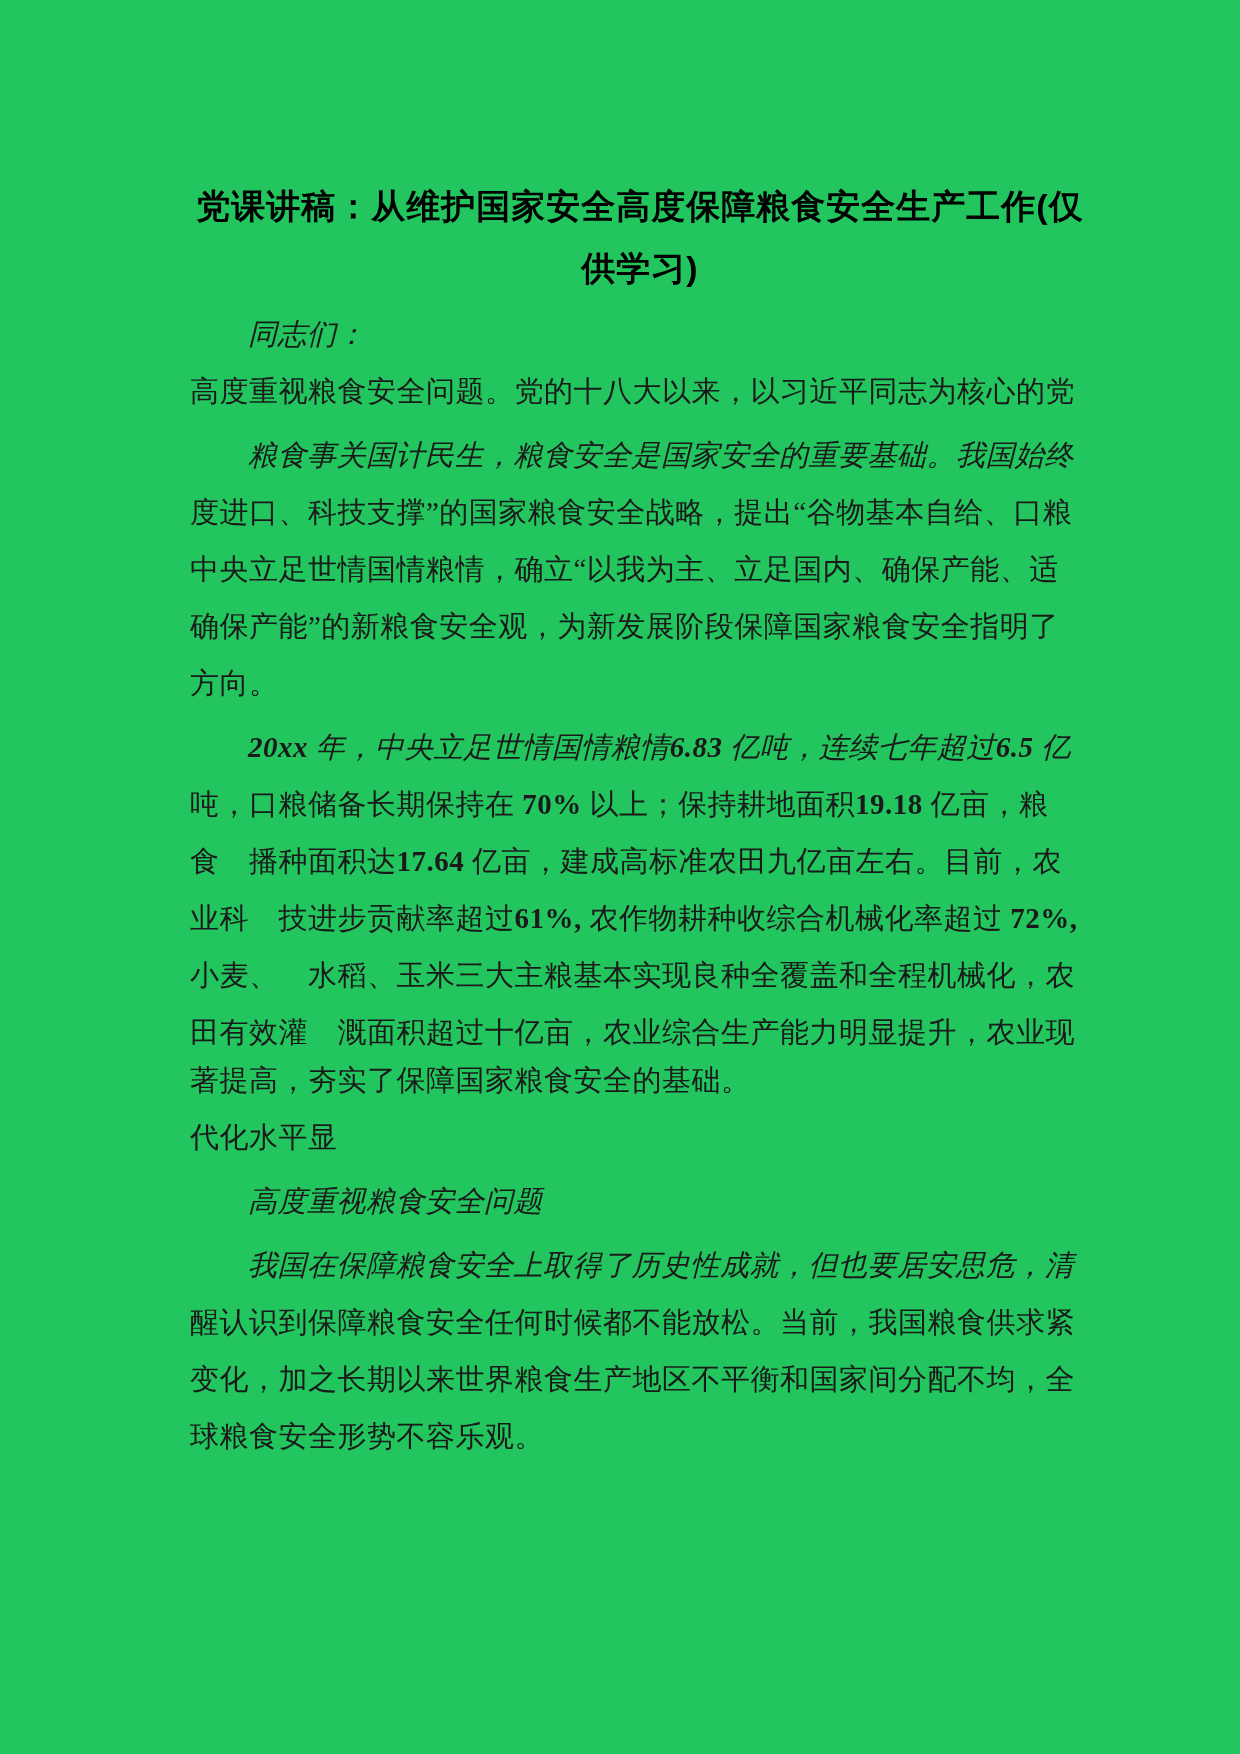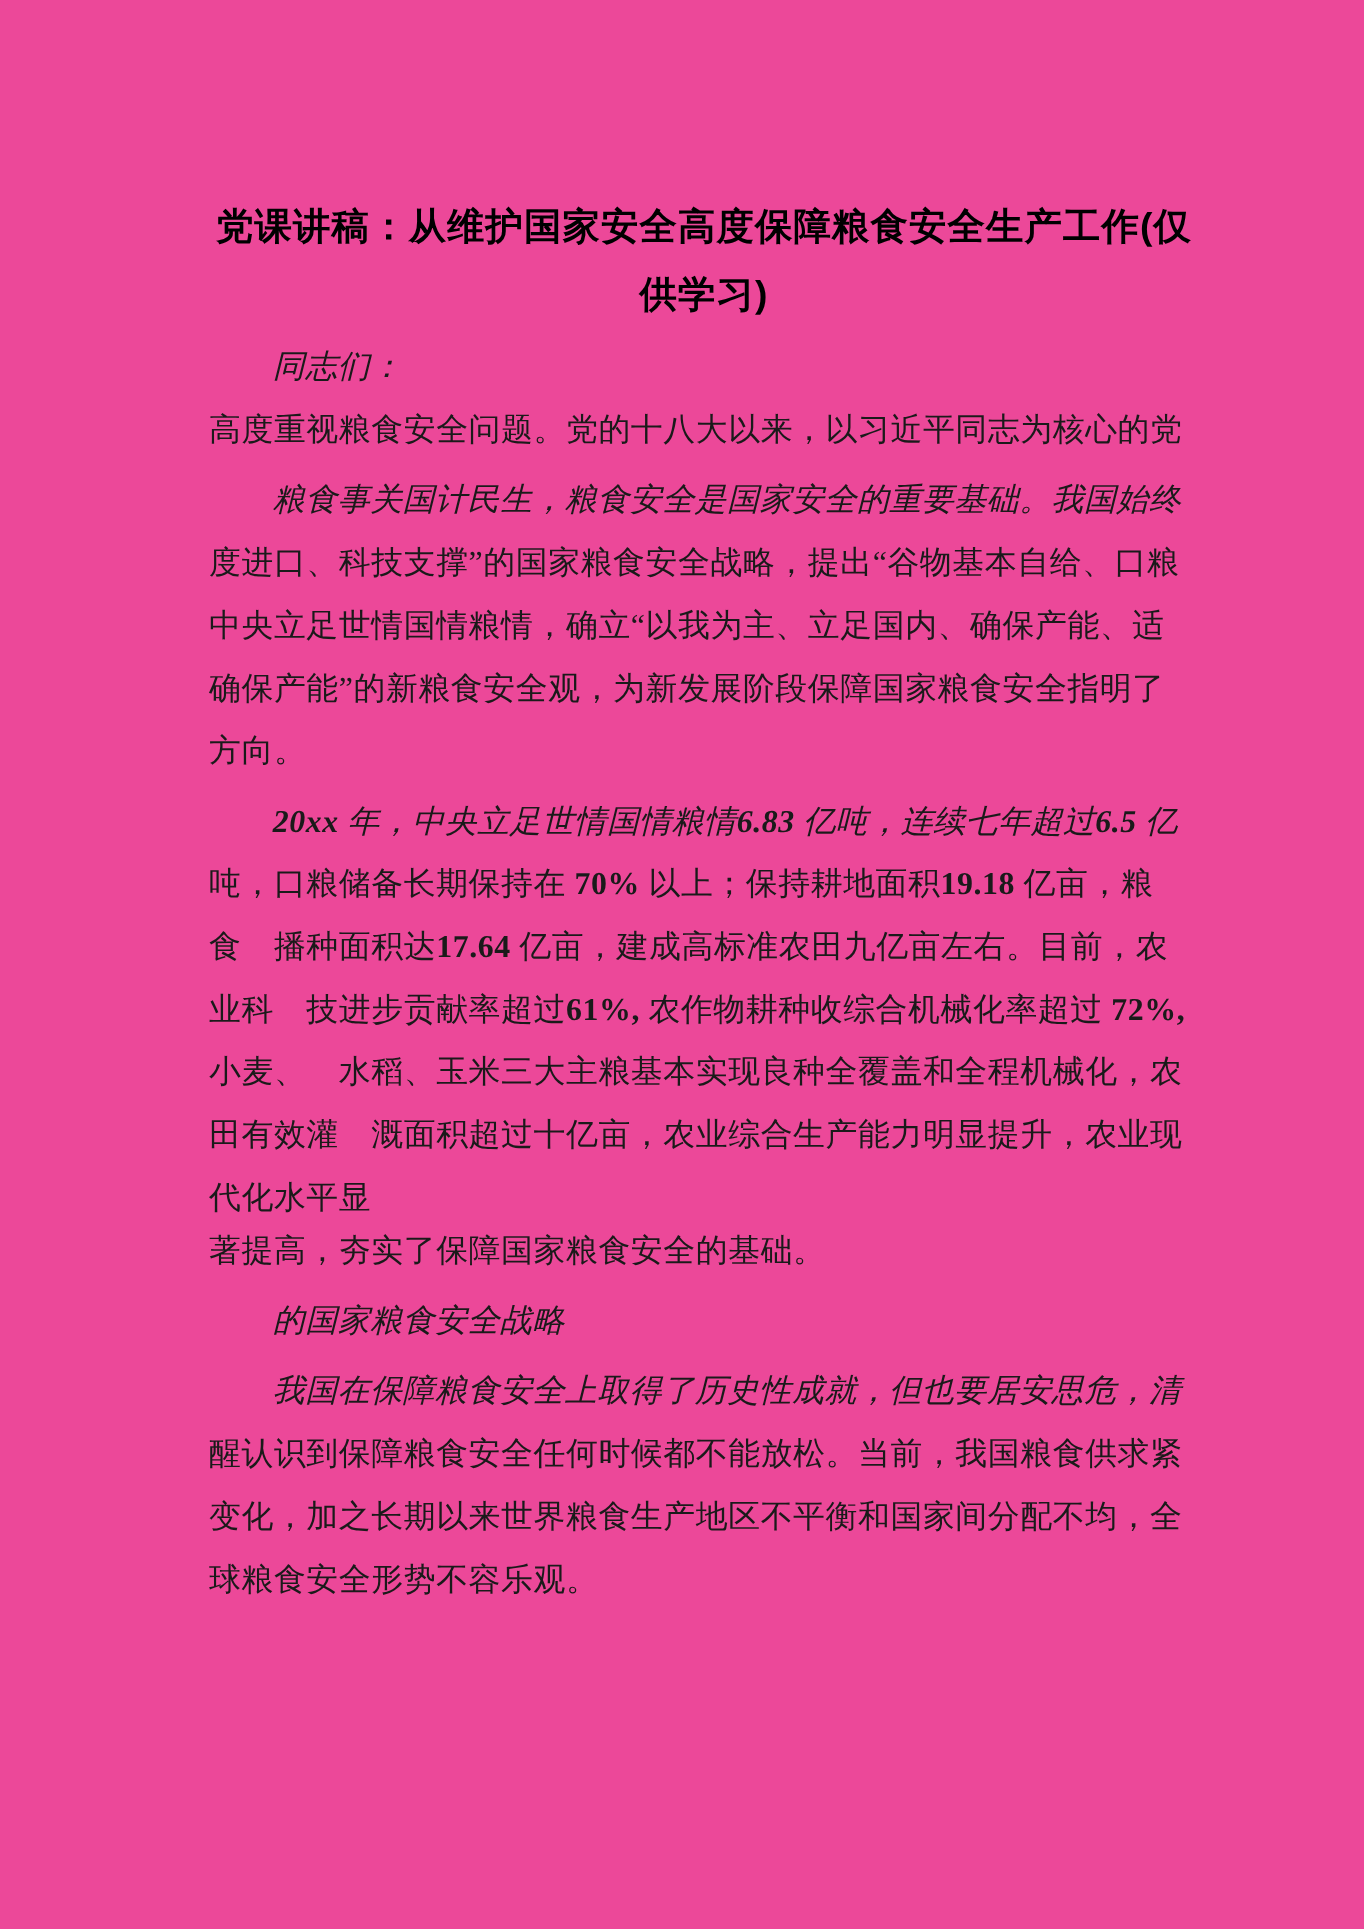--- a/index.html
+++ b/index.html
@@ -6,21 +6,21 @@
   body {
     width: 1240px; height: 1754px;
     background: #ffffff;
     font-family: "Liberation Serif", serif;
     color: #1a1a1a;
     overflow: hidden;
   }
   .page {
     position: relative;
     width: 1240px; height: 1754px;
-    background: #ec4899;
+    background: #22c55e;
   }
   .doc-title {
     padding-top: 175px;
     margin: 0 150px 0 190px;
     text-align: center;
     font-family: "Liberation Sans", sans-serif;
     font-weight: 700;
     font-size: 34px;
     line-height: 62px;
     color: #000000;
@@ -59,21 +59,21 @@
       <div class="line"><span>度进口、科技支撑”的国家粮食安全战略，提出“谷物基本自给、口粮</span></div>
       <div class="line"><span>中央立足世情国情粮情，确立“以我为主、立足国内、确保产能、适</span></div>
       <div class="line"><span>确保产能”的新粮食安全观，为新发展阶段保障国家粮食安全指明了</span></div>
       <div class="line"><span>方向。</span></div>
       <div class="line indent para"><span class="bold-num">20xx</span><span> 年，中央立足世情国情粮情</span><span class="bold-num">6.83</span><span> 亿吨，连续七年超过</span><span class="bold-num">6.5</span><span> 亿</span></div>
       <div class="line"><span>吨，口粮储备长期保持在 </span><span class="bold-num">70%</span><span> 以上；保持耕地面积</span><span class="bold-num">19.18</span><span> 亿亩，粮</span></div>
       <div class="line"><span>食　播种面积达</span><span class="bold-num">17.64</span><span> 亿亩，建成高标准农田九亿亩左右。目前，农</span></div>
       <div class="line"><span>业科　技进步贡献率超过</span><span class="bold-num">61%,</span><span> 农作物耕种收综合机械化率超过 </span><span class="bold-num">72%,</span></div>
       <div class="line"><span>小麦、　水稻、玉米三大主粮基本实现良种全覆盖和全程机械化，农</span></div>
       <div class="line"><span>田有效灌　溉面积超过十亿亩，农业综合生产能力明显提升，农业现</span></div>
+      <div class="line tight"><span>著提高，夯实了保障国家粮食安全的基础。</span></div>
       <div class="line"><span>代化水平显</span></div>
-      <div class="line tight"><span>著提高，夯实了保障国家粮食安全的基础。</span></div>
-      <div class="line indent para"><span>的国家粮食安全战略</span></div>
+      <div class="line indent para"><span>高度重视粮食安全问题</span></div>
       <div class="line indent para"><span>我国在保障粮食安全上取得了历史性成就，但也要居安思危，清</span></div>
       <div class="line"><span>醒认识到保障粮食安全任何时候都不能放松。当前，我国粮食供求紧</span></div>
       <div class="line"><span>变化，加之长期以来世界粮食生产地区不平衡和国家间分配不均，全</span></div>
       <div class="line"><span>球粮食安全形势不容乐观。</span></div>
     </div>
 </div>
 
 </body></html>

